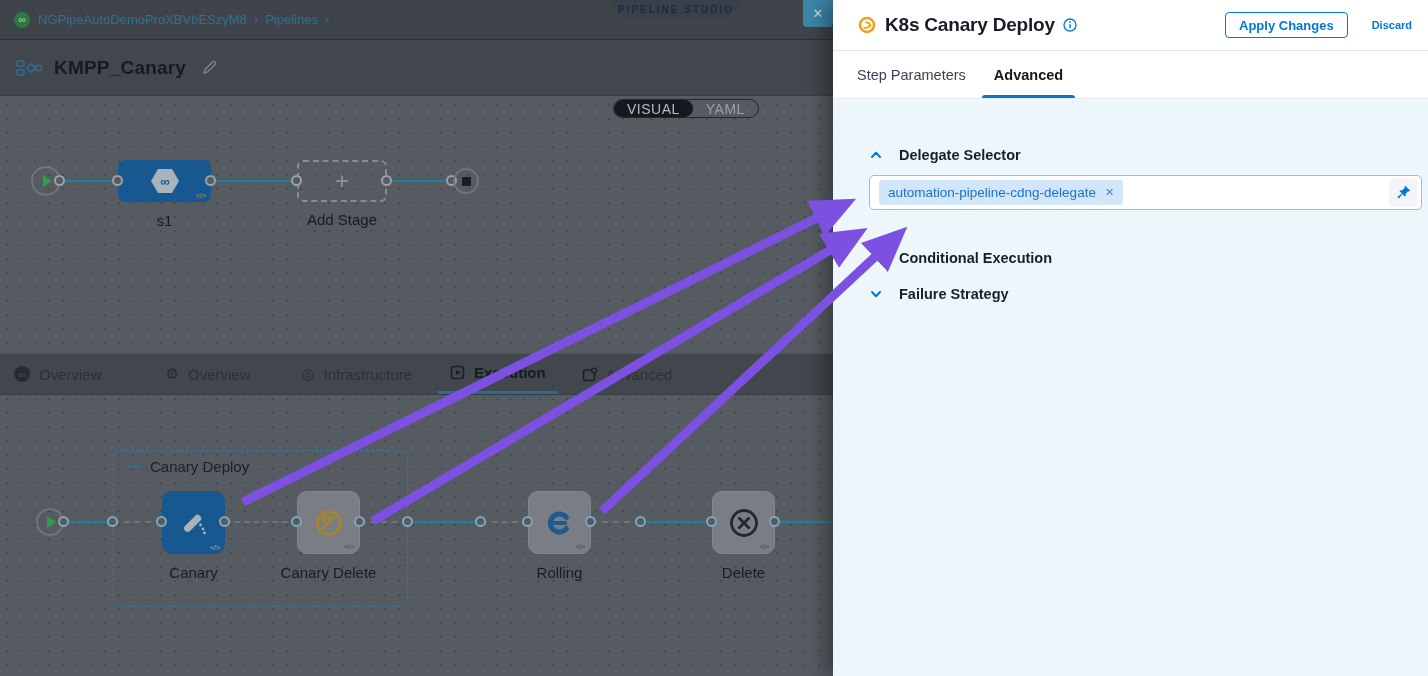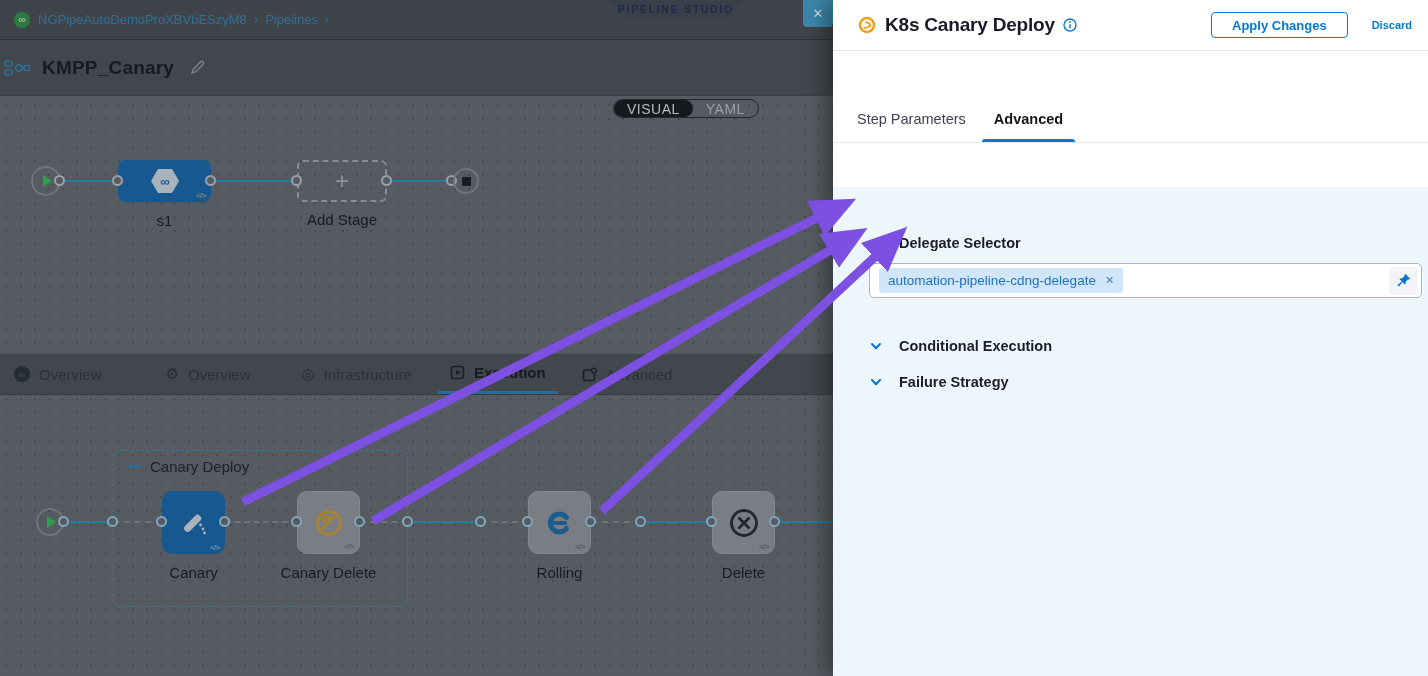--- a/index.html
+++ b/index.html
@@ -18,21 +18,21 @@
   .crumb-ico { width:16px; height:16px; border-radius:50%; background:#2c7a42; color:#9fb8a6;
     font-size:10px; font-weight:bold; display:flex; align-items:center; justify-content:center; margin-right:8px; }
   .crumb-link { color:#316f95; font-size:13px; }
   .crumb-sep { color:#316f95; font-size:13px; margin:0 7px; }
 
   .studio-badge { position:absolute; left:609px; top:0; width:134px; height:18px; background:#394049;
     clip-path:polygon(0 0,100% 0,90% 100%,10% 100%); color:#1c2a47; font-size:10px; font-weight:bold;
     letter-spacing:2px; display:flex; align-items:center; justify-content:center; z-index:5; }
 
   .titlebar { position:absolute; left:0; top:40px; width:833px; height:56px; background:#42474d;
-    border-bottom:1px solid #3a3f45; display:flex; align-items:center; padding-left:4px; z-index:4; }
+    border-bottom:1px solid #3a3f45; display:flex; align-items:center; padding-left:16px; z-index:4; }
   .pipe-glyph { margin-right:12px; display:flex; }
   .pipe-title { font-size:19px; font-weight:bold; color:#161b21; letter-spacing:0.2px; }
   .edit-ico { margin-left:16px; display:flex; }
   .view-toggle { position:absolute; left:613px; top:59px; height:19px; display:flex; border:1px solid #23272c;
     border-radius:10px; overflow:hidden; }
   .seg { font-size:14px; font-weight:normal; letter-spacing:0.5px; padding:0 13px; display:flex; align-items:center; }
   .seg.on { background:#15181d; color:#b6bbc1; border-radius:10px; }
   .seg.off { color:#9aa0a6; }
 
   .close-btn { position:absolute; left:803px; top:0; width:30px; height:27px; background:#3c86aa;
@@ -75,27 +75,27 @@
   .step-node { position:absolute; top:491px; width:63px; height:63px; border-radius:10px; z-index:3;
     display:flex; align-items:center; justify-content:center; }
   .step-node.blue { background:#16588f; }
   .step-node.light { background:#7a7e84; border:1px solid #84888e; }
 
   
   #arrows { position:absolute; left:0; top:0; width:1428px; height:676px; z-index:50; pointer-events:none; }
 
   
   #drawer { position:absolute; left:833px; top:0; width:595px; height:676px; background:#ffffff;
-    box-shadow:-8px 0 18px rgba(0,0,0,0.35); z-index:10; display:flex; flex-direction:column;gap:44px; }
+    box-shadow:-8px 0 18px rgba(0,0,0,0.35); z-index:10; display:flex; flex-direction:column; }
   .dr-head { height:51px; border-bottom:1px solid #e4e5ef; display:flex; align-items:center;
     padding:0 16px 0 25px; flex:0 0 auto; }
   .dr-title { font-size:19px; font-weight:bold; color:#1a1a28; margin-left:9px; letter-spacing:-0.2px; }
   .info-ico { margin-left:8px; display:flex; }
   .spacer { flex:1; }
-  .apply-btn { height:26px; padding:0 20px; border:1px solid var(--primary); border-radius:4px;
+  .apply-btn { height:26px; padding:0 13px; border:1px solid var(--primary); border-radius:4px;
     background:#fff; color:var(--primary); font-size:13px; font-weight:bold; display:flex; align-items:center; }
   .discard-link { margin-left:24px; color:var(--primary); font-size:11px; font-weight:bold; }
   .dr-tabs { height:48px; border-bottom:1px solid #e9eaf1; display:flex; align-items:center;
     padding-left:24px; flex:0 0 auto; }
   .dtab { font-size:14.5px; color:#3e3f52; height:100%; display:flex; align-items:center; }
   .dtab.active { font-weight:bold; color:#16161f; margin-left:16px; padding:0 12px; position:relative; }
   .dtab.active::after { content:""; position:absolute; left:0; right:0; bottom:0; height:3px;
     background:var(--primary); border-radius:3px 3px 0 0; }
   .dr-body { flex:1; background:var(--drawer-body); padding:48px 18px 0 36px; }
   .sec-row { display:flex; align-items:center; }

